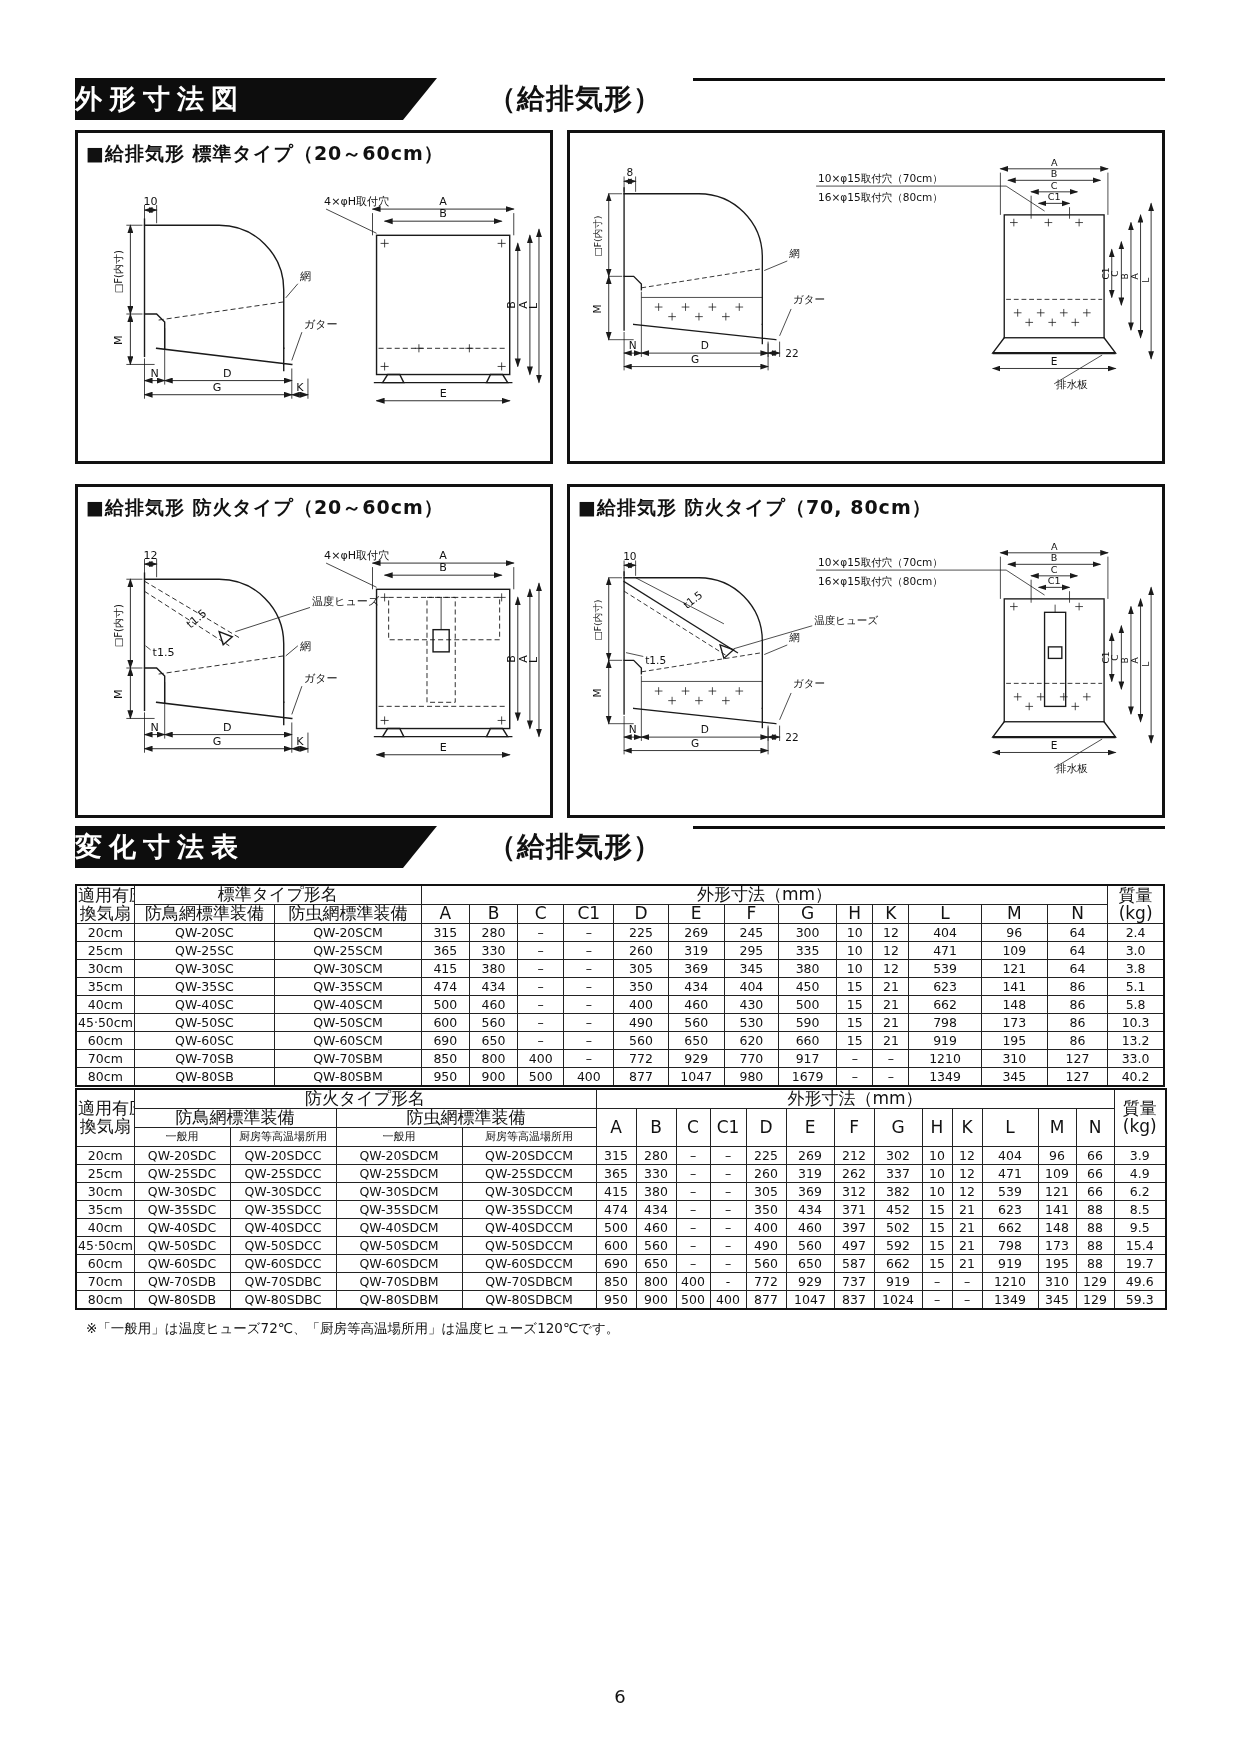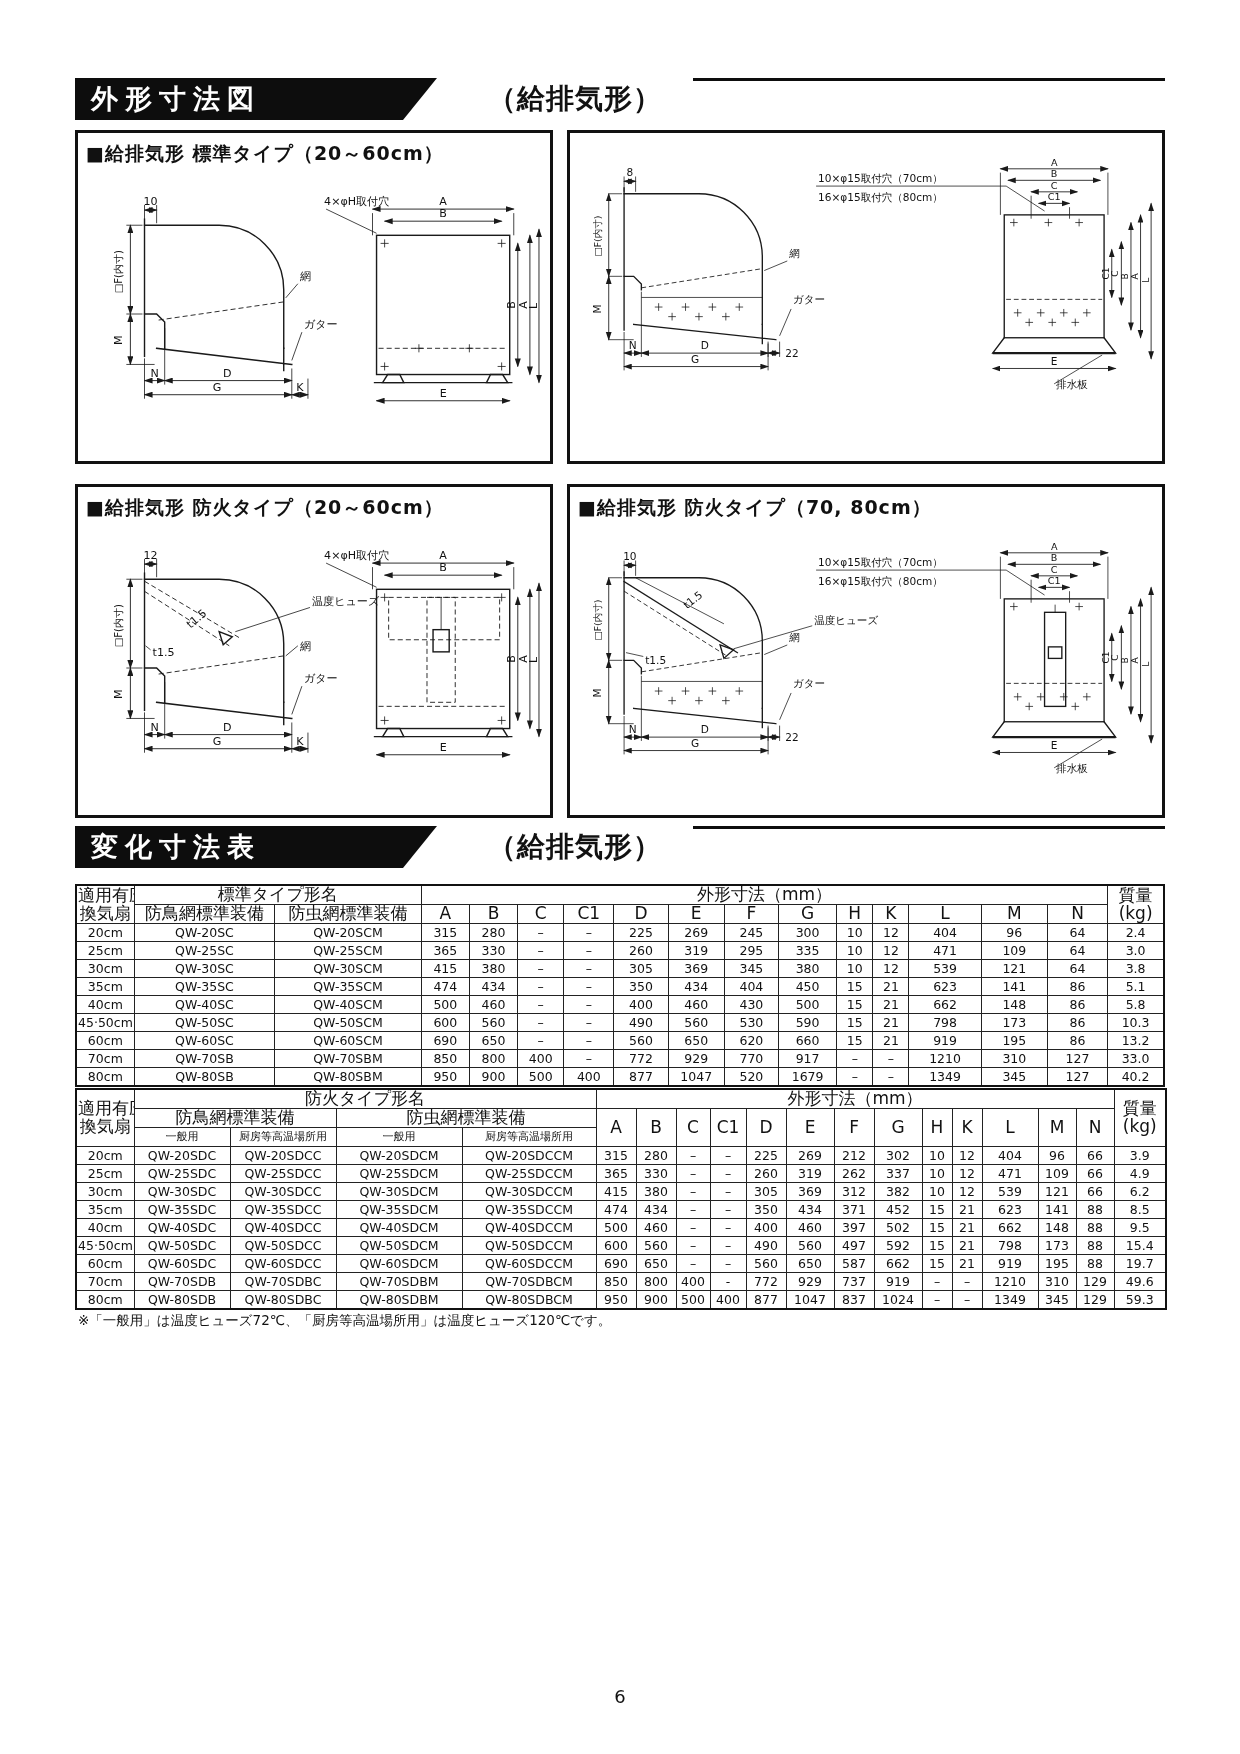--- a/index.html
+++ b/index.html
@@ -3,21 +3,21 @@
 <meta charset="utf-8">
 <style>
   html,body{margin:0;padding:0;background:#fff;}
   body{width:1240px;height:1754px;font-family:"DejaVu Sans","Liberation Sans",sans-serif;color:#111;}
   .sheet{position:relative;width:1240px;height:1754px;background:#fff;overflow:hidden;}
 
   
   .band{position:absolute;left:75px;width:1090px;height:42px;}
   .band-black{position:absolute;left:0;top:0;width:362px;height:42px;background:#0d0d0d;
     clip-path:polygon(0 0,100% 0,calc(100% - 34px) 100%,0 100%);
-    color:#fff;font-weight:bold;font-size:27px;line-height:42px;padding-left:16px;
+    color:#fff;font-weight:bold;font-size:27px;line-height:42px;padding-left:0;
     letter-spacing:7px;box-sizing:border-box;}
   .band-sub{position:absolute;left:413px;top:2px;font-size:28px;font-weight:bold;letter-spacing:1px;}
   .band-rule{position:absolute;left:618px;right:0;top:0;height:3px;background:#0d0d0d;}
 
   
   .panels{position:absolute;left:75px;top:130px;width:1090px;display:grid;
     grid-template-columns:478px 1fr;column-gap:14px;row-gap:20px;}
   .panel{border:3px solid #111;height:334px;box-sizing:border-box;padding:4px 8px 12px;overflow:hidden;background:#fff;}
   .panel h3{margin:4px 0 0;font-size:19px;letter-spacing:1px;font-weight:bold;}
   svg.draw{display:block;width:100%;height:294px;}
@@ -36,21 +36,21 @@
 
   
   table.spec{position:absolute;left:75px;width:1090px;border-collapse:collapse;table-layout:fixed;
     font-size:12.5px;border:2.5px solid #111;background:#fff;}
   .spec th,.spec td{border:1px solid #222;text-align:center;padding:0 1px;height:17px;
     line-height:1.05;font-weight:normal;white-space:nowrap;overflow:hidden;}
   .spec thead th{font-size:17px;height:18px;}
   .t1{top:884px;}
   .t2{top:1088px;}
   .t2 .sub3 th{font-size:11px;}
-  .footnote{position:absolute;left:78px;top:1312px;font-size:13.5px;margin:0;}
+  .footnote{position:absolute;left:78px;top:1312px;font-size:13.5px;margin:8px;}
   .pageno{position:absolute;top:1686px;left:0;width:100%;text-align:center;font-size:18px;}
 </style>
 </head>
 <body>
 
 <svg width="0" height="0" style="position:absolute">
   <defs>
     <marker id="ae" markerWidth="9" markerHeight="7" refX="8" refY="3" orient="auto" markerUnits="userSpaceOnUse">
       <path d="M0,0L9,3L0,6Z" fill="#1a1a1a"></path>
       </marker>
@@ -575,21 +575,21 @@
         <tr>
           <td>80cm</td>
           <td>QW-80SB</td>
           <td>QW-80SBM</td>
           <td>950</td>
           <td>900</td>
           <td>500</td>
           <td>400</td>
           <td>877</td>
           <td>1047</td>
-          <td>520</td>
+          <td>980</td>
           <td>1679</td>
           <td>–</td>
           <td>–</td>
           <td>1349</td>
           <td>345</td>
           <td>127</td>
           <td>40.2</td>
         </tr>
       </tbody>
   </table>

